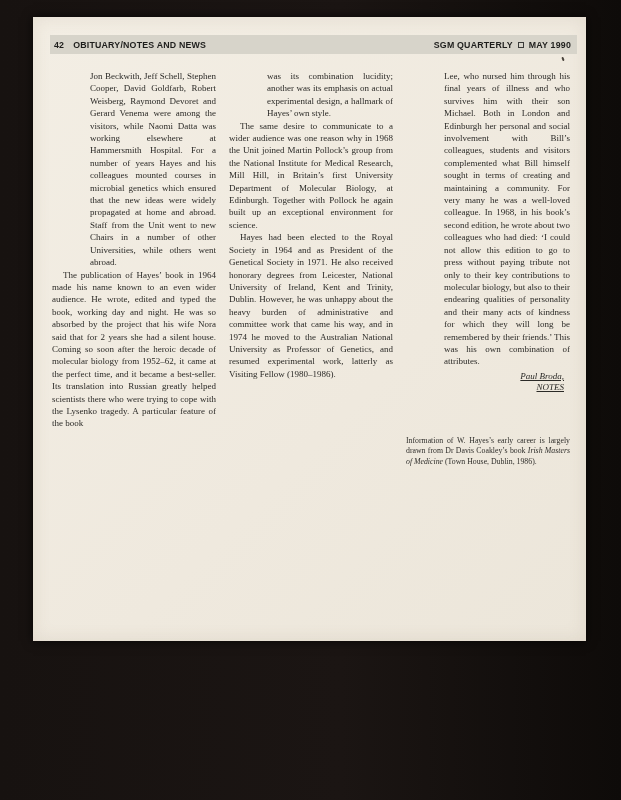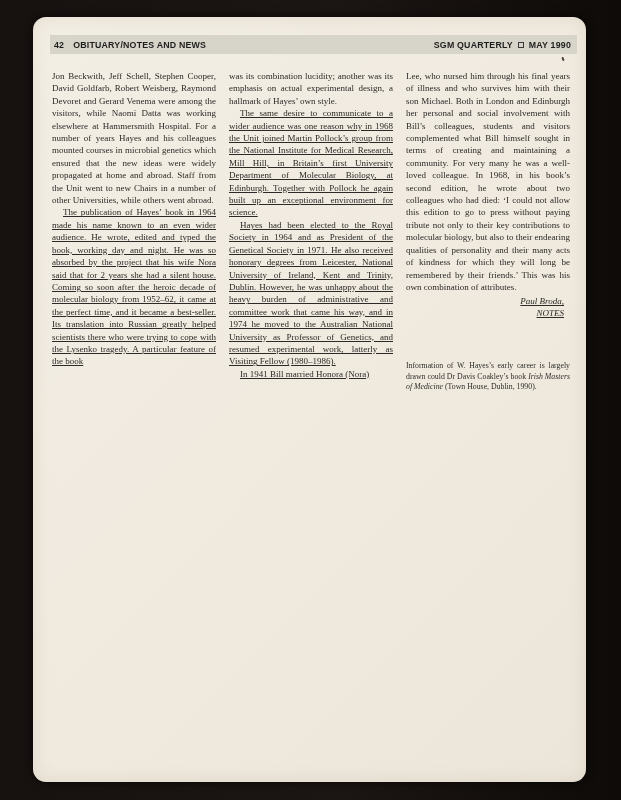--- a/index.html
+++ b/index.html
@@ -5,24 +5,23 @@
   * { margin: 0; padding: 0; box-sizing: border-box; }
   html, body { width: 621px; height: 800px; overflow: hidden; }
   body {
     background: linear-gradient(90deg, #171210 0%, #1b1513 55%, #0e0b09 100%);
     font-family: "Liberation Serif", serif;
     position: relative;
   }
   .sheet {
     position: absolute;
     left: 33px; top: 17px;
-    width: 553px; height: 765px;
+    width: 553px; height: 624px;
     background: linear-gradient(135deg, #f3eee4 0%, #efe9de 60%, #ece6da 100%);
     box-shadow: 0 0 10px rgba(0,0,0,0.75), inset 0 0 18px rgba(120,100,70,0.12);
-    border-radius: 13px;
   }
   .header-band {
     position: absolute;
     left: 17px; top: 18px;
     width: 527px; height: 19px;
     background: #d7d4ca;
     display: flex;
     align-items: center;
     justify-content: space-between;
     padding: 0 6px 0 4px;
@@ -55,22 +54,22 @@
     display: flex;
     gap: 13px;
   }
   .col {
     width: 164px;
     font-size: 9px;
     line-height: 12.4px;
     color: #2b2a27;
     text-align: justify;
   }
-  .col p.ind { text-indent: 11px; text-decoration: underline; }
-  .col p.noind { text-indent: 0; }
+  .col p.ind { text-indent: 11px; }
+  .col p.noind { text-indent: 0; margin-left: 38px; }
   .signature {
     text-align: right;
     font-style: italic;
     margin-top: 3px;
     padding-right: 6px;
     text-decoration: underline;
   }
   .signature div { line-height: 11.5px; }
   .footnote {
     margin-top: 42px;
@@ -102,26 +101,25 @@
 
     <div class="col">
       <p class="noind">Jon Beckwith, Jeff Schell, Stephen Cooper, David Goldfarb, Robert Weisberg, Raymond Devoret and Gerard Venema were among the visitors, while Naomi Datta was working elsewhere at Hammersmith Hospital. For a number of years Hayes and his colleagues mounted courses in microbial genetics which ensured that the new ideas were widely propagated at home and abroad. Staff from the Unit went to new Chairs in a number of other Universities, while others went abroad.</p>
       <p class="ind">The publication of Hayes’ book in 1964 made his name known to an even wider audience. He wrote, edited and typed the book, working day and night. He was so absorbed by the project that his wife Nora said that for 2 years she had a silent house. Coming so soon after the heroic decade of molecular biology from 1952–62, it came at the perfect time, and it became a best-seller. Its translation into Russian greatly helped scientists there who were trying to cope with the Lysenko tragedy. A particular feature of the book</p>
     </div>
 
     <div class="col">
       <p class="noind">was its combination lucidity; another was its emphasis on actual experimental design, a hallmark of Hayes’ own style.</p>
       <p class="ind">The same desire to communicate to a wider audience was one reason why in 1968 the Unit joined Martin Pollock’s group from the National Institute for Medical Research, Mill Hill, in Britain’s first University Department of Molecular Biology, at Edinburgh. Together with Pollock he again built up an exceptional environment for science.</p>
       <p class="ind">Hayes had been elected to the Royal Society in 1964 and as President of the Genetical Society in 1971. He also received honorary degrees from Leicester, National University of Ireland, Kent and Trinity, Dublin. However, he was unhappy about the heavy burden of administrative and committee work that came his way, and in 1974 he moved to the Australian National University as Professor of Genetics, and resumed experimental work, latterly as Visiting Fellow (1980–1986).</p>
-      <p class="ind">In 1941 Bill married Honora (Nora)</p>
     </div>
 
     <div class="col">
       <p class="noind">Lee, who nursed him through his final years of illness and who survives him with their son Michael. Both in London and Edinburgh her personal and social involvement with Bill’s colleagues, students and visitors complemented what Bill himself sought in terms of creating and maintaining a community. For very many he was a well-loved colleague. In 1968, in his book’s second edition, he wrote about two colleagues who had died: ‘I could not allow this edition to go to press without paying tribute not only to their key contributions to molecular biology, but also to their endearing qualities of personality and their many acts of kindness for which they will long be remembered by their friends.’ This was his own combination of attributes.</p>
       <div class="signature">
         <div>Paul Broda,</div>
         <div>NOTES</div>
       </div>
-      <p class="footnote"><span>Information of W. Hayes’s early career is largely drawn could Dr Davis Coakley’s book </span><span class="it">Irish Masters of Medicine</span><span> (Town House, Dublin, 1990).</span></p>
+      <p class="footnote"><span>Information of W. Hayes’s early career is largely drawn from Dr Davis Coakley’s book </span><span class="it">Irish Masters of Medicine</span><span> (Town House, Dublin, 1986).</span></p>
     </div>
 
   </div>
 </div>
 
 </body></html>

